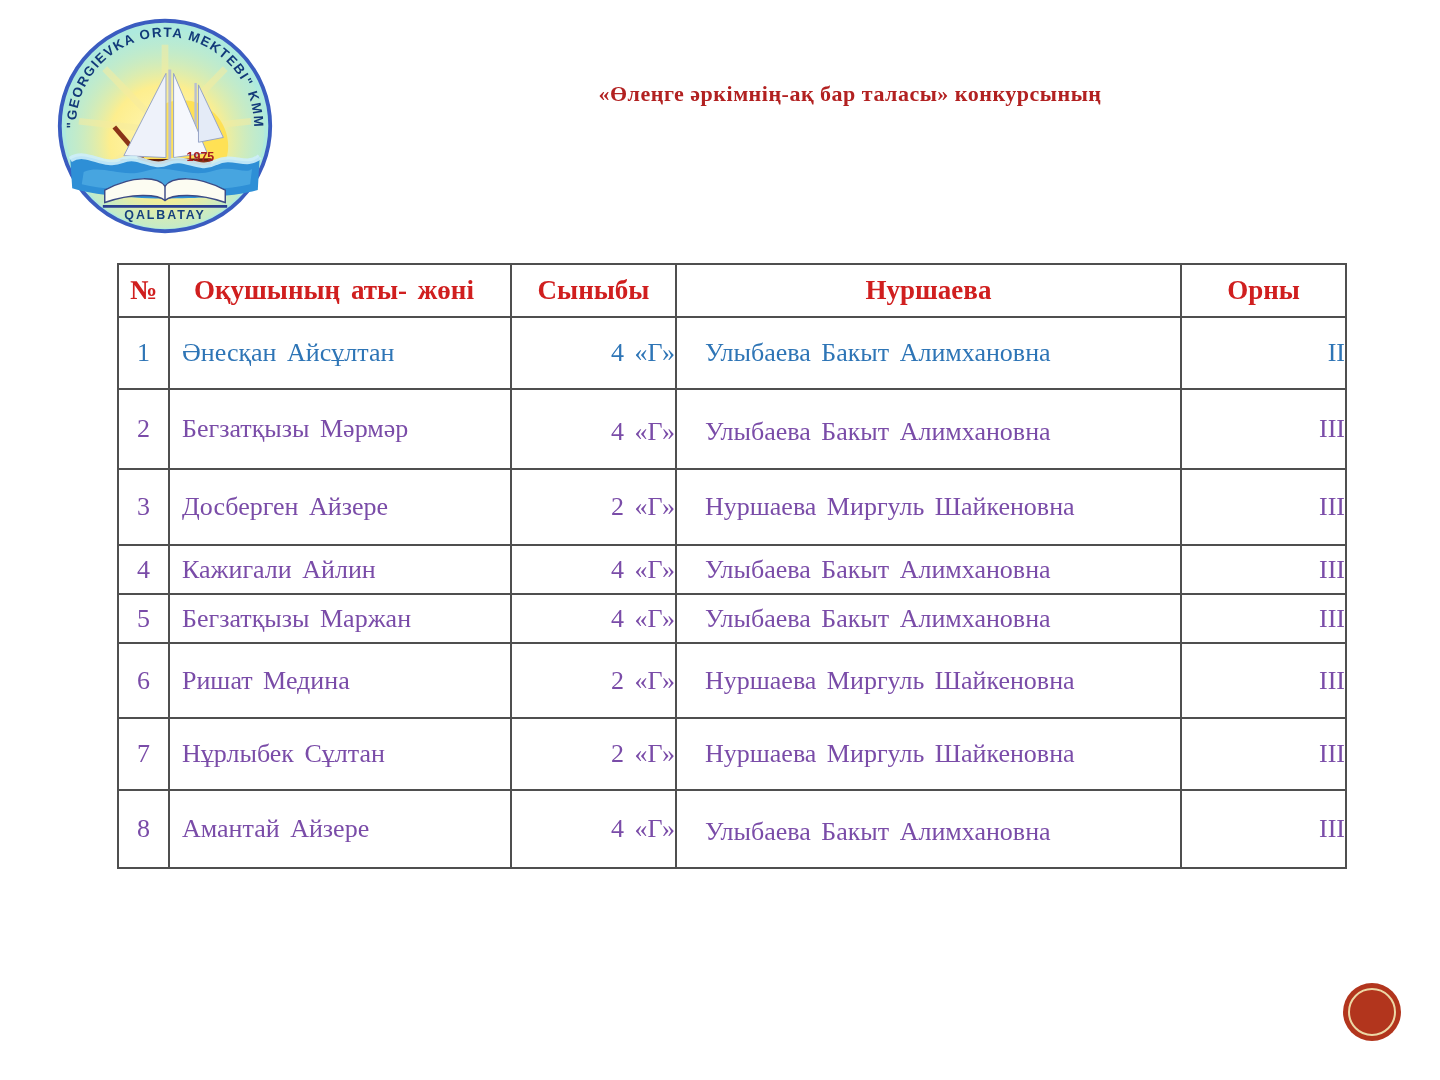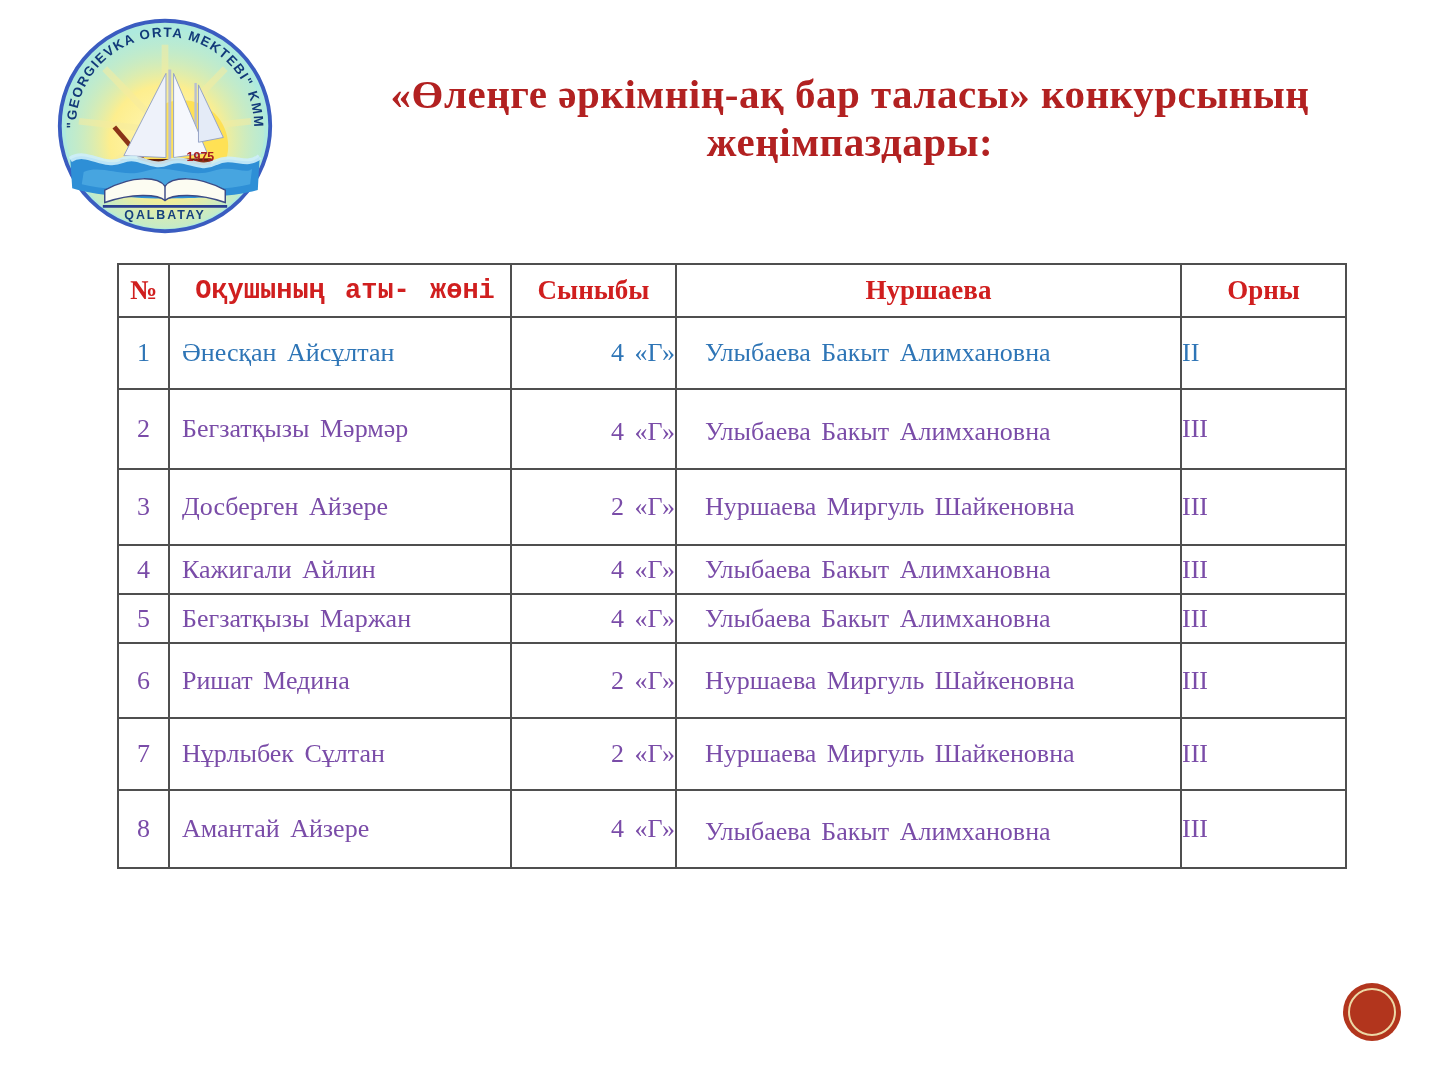--- a/index.html
+++ b/index.html
@@ -6,42 +6,42 @@
   html,body { width:1440px; height:1080px; background:#ffffff; overflow:hidden; }
   body { position:relative; font-family:"Liberation Serif", serif; }
 
   
   .logo-wrap { position:absolute; left:55px; top:16px; width:220px; height:220px; }
 
   
   .title-block {
     position:absolute; left:300px; top:70px; width:1100px;
     text-align:center; color:#b22121; font-weight:bold;
-    font-size:41px; line-height:48px; letter-spacing:0.5px;
+    font-size:22px; line-height:48px; letter-spacing:0.5px;
   }
 
   
   table.results {
     position:absolute; left:117px; top:263px; width:1228px;
     border-collapse:collapse; table-layout:fixed;
     font-size:26px; word-spacing:4px;
   }
   table.results td, table.results th {
     border:2px solid #4f4f4f; vertical-align:middle;
     overflow:hidden; white-space:nowrap;
   }
   th { color:#d01f1f; font-weight:bold; font-size:27px; }
-  th.h-name { text-align:center; padding-left:10px;font-family:Liberation Mono, monospace; }
+  th.h-name { text-align:left; padding-left:24px; }
   td { color:#7a4ca8; }
   tr.row-1 td { color:#2e75b6; }
   td.c-num { text-align:center; }
   td.c-name { text-align:left; padding-left:12px; }
   td.c-class { text-align:right; }
   td.c-teacher { text-align:left; padding-left:28px; }
-  td.c-place { text-align:left; }
+  td.c-place { text-align:right; }
 
   tr.hdr   { height:53px; }
   tr.row-1 { height:72px; }
   tr.row-2 { height:80px; }
   tr.row-3 { height:76px; }
   tr.row-4 { height:49px; }
   tr.row-5 { height:49px; }
   tr.row-6 { height:75px; }
   tr.row-7 { height:72px; }
   tr.row-8 { height:78px; }
@@ -116,21 +116,20 @@
     </text>
 
     <text x="152" y="152" text-anchor="middle" font-family="Liberation Sans, sans-serif" font-size="13" font-weight="bold" fill="#a81c20">1975</text>
 
     <text x="115" y="212" text-anchor="middle" font-family="Liberation Sans, sans-serif" font-size="13" font-weight="bold" fill="#16407e" letter-spacing="2">QALBATAY</text>
   </svg>
 </div>
 
 <div class="title-block">
   <div>«Өлеңге әркімнің-ақ бар таласы» конкурсының</div>
-  <div>жеңімпаздары:</div>
 </div>
 
 <table class="results">
   <colgroup>
     <col style="width:51px">
       <col style="width:342px">
       <col style="width:165px">
       <col style="width:505px">
       <col style="width:165px">
   </colgroup>

